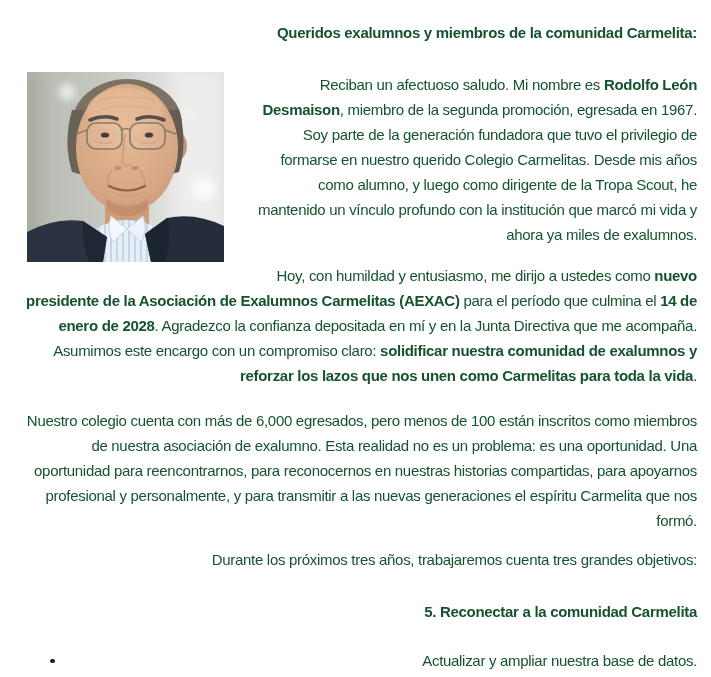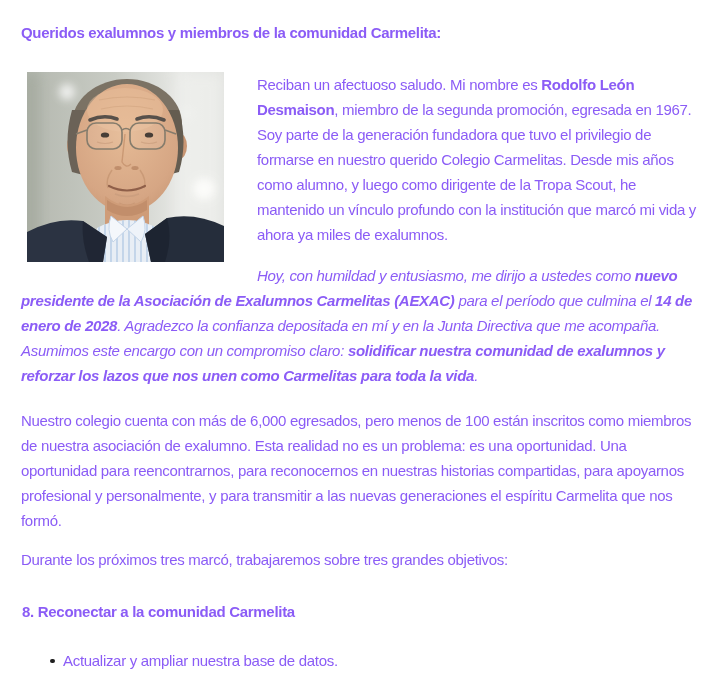--- a/index.html
+++ b/index.html
@@ -19,36 +19,37 @@
     width: 711px;
     height: 677px;
     padding: 20px 14px 0 21px;
     overflow: hidden;
   }
   p, li {
     margin: 0;
     font-size: 15px;
     line-height: 25px;
     letter-spacing: -0.3px;
-    color: #8b5cf6;
+    color: #14532d;
+    text-align: right;
   }
   .salutation {
     font-weight: 700;
     margin: 0 0 27px 0;
   }
   .photo {
     float: left;
     width: 197px;
     height: 190px;
     margin: 0 33px 0 6px;
     overflow: hidden;
   }
   .photo svg { display: block; }
   .p-greeting      { margin: 0 0 16px 0; }
-  .p-announcement  { margin: 12px 0 20px 0; text-indent: 236px; font-style: italic; }
+  .p-announcement  { margin: 12px 0 20px 0; text-indent: 236px; }
   .p-opportunity   { margin: 0 0 14px 0; }
   .p-objectives    { margin: 0 0 27px 0; }
   .objective-heading {
     font-weight: 700;
     margin: 0 0 0 1px;
   }
   ul.bullets {
     list-style: none;
     margin: 24px 0 0 0;
     padding: 0 0 0 42px;
@@ -183,22 +184,22 @@
       </svg>
     </div>
 
     <p class="p-greeting"><span>Reciban un afectuoso saludo. Mi nombre es </span><b>Rodolfo León Desmaison</b><span>, miembro de la segunda promoción, egresada en 1967. Soy parte de la generación fundadora que tuvo el privilegio de formarse en nuestro querido Colegio Carmelitas. Desde mis años como alumno, y luego como dirigente de la Tropa Scout, he mantenido un vínculo profundo con la institución que marcó mi vida y ahora ya miles de exalumnos.</span></p>
 
     <p class="p-announcement"><span>Hoy, con humildad y entusiasmo, me dirijo a ustedes como </span><b>nuevo presidente de la Asociación de Exalumnos Carmelitas (AEXAC)</b><span> para el período que culmina el </span><b>14 de enero de 2028</b><span>. Agradezco la confianza depositada en mí y en la Junta Directiva que me acompaña. Asumimos este encargo con un compromiso claro: </span><b>solidificar nuestra comunidad de exalumnos y reforzar los lazos que nos unen como Carmelitas para toda la vida</b><span>.</span></p>
   </div>
 
   <p class="p-opportunity"><span>Nuestro colegio cuenta con más de 6,000 egresados, pero menos de 100 están inscritos como miembros de nuestra asociación de exalumno. Esta realidad no es un problema: es una oportunidad. Una oportunidad para reencontrarnos, para reconocernos en nuestras historias compartidas, para apoyarnos profesional y personalmente, y para transmitir a las nuevas generaciones el espíritu Carmelita que nos formó.</span></p>
 
-  <p class="p-objectives"><span>Durante los próximos tres marcó, trabajaremos sobre tres grandes objetivos:</span></p>
-
-  <p class="objective-heading">8. Reconectar a la comunidad Carmelita</p>
+  <p class="p-objectives"><span>Durante los próximos tres años, trabajaremos cuenta tres grandes objetivos:</span></p>
+
+  <p class="objective-heading">5. Reconectar a la comunidad Carmelita</p>
 
   <ul class="bullets">
     <li>Actualizar y ampliar nuestra base de datos.</li>
 
   </ul>
 
 </div>
 
 </body></html>

